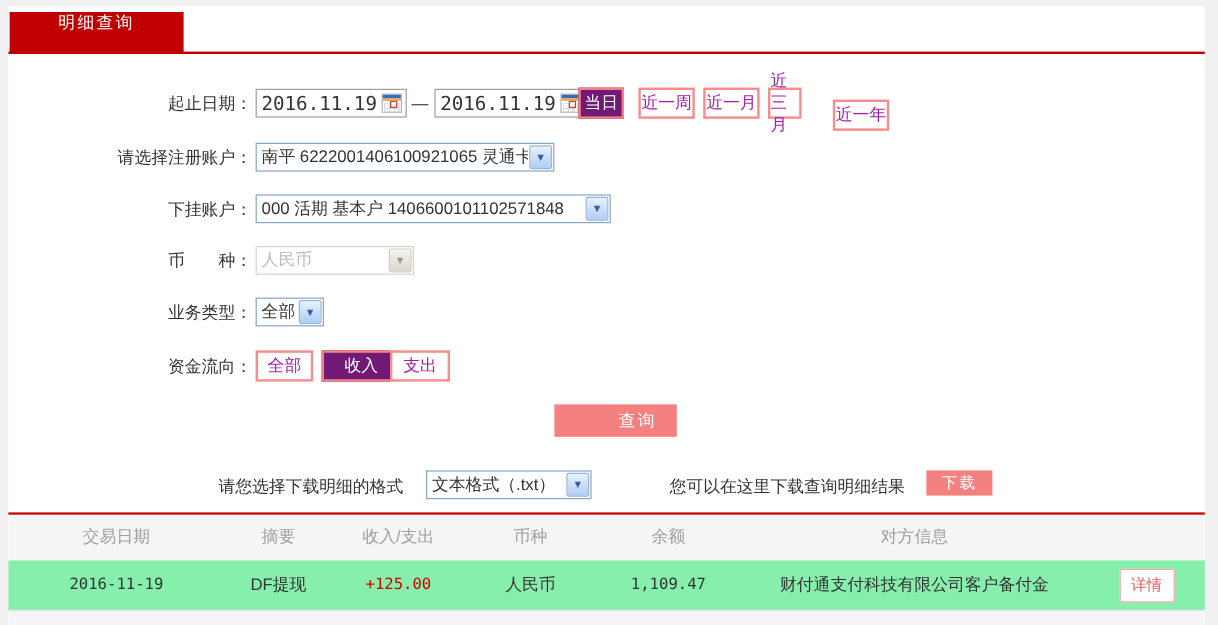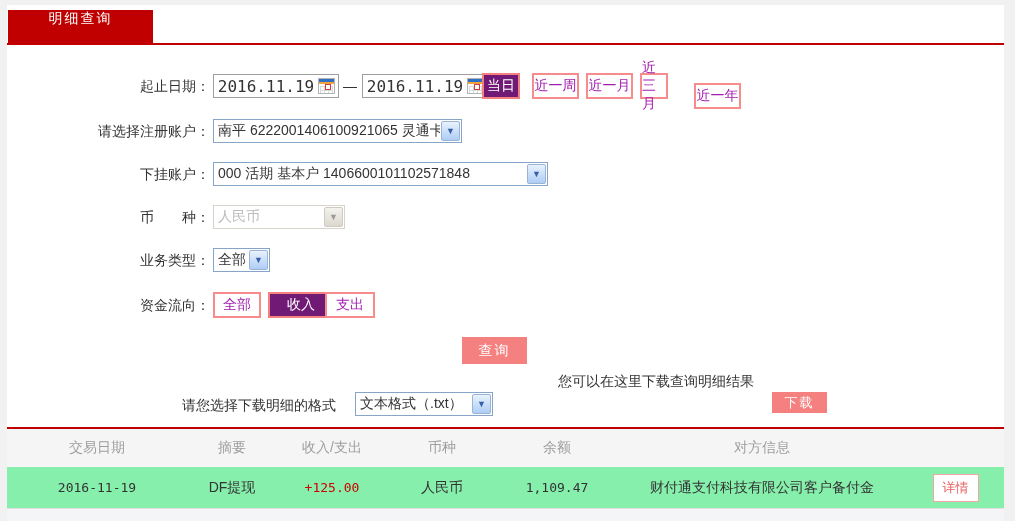--- a/index.html
+++ b/index.html
@@ -96,21 +96,21 @@
   <div class="qbtn" style="left:640px;top:73px;width:28px;">近三月</div>
   <div class="qbtn" style="left:694px;top:83px;width:47px;">近一年</div>
 
   <div class="lbl" style="top:123px;">请选择注册账户：</div>
   <div class="sel" style="left:213px;top:119px;width:249px;">
     <span class="sel-text">南平 6222001406100921065 灵通卡</span>
     <span class="sel-arrow">▼</span>
   </div>
 
   <div class="lbl" style="top:166px;">下挂账户：</div>
-  <div class="sel" style="left:213px;top:162px;width:335px;">
+  <div class="sel" style="left:213px;top:162px;width:296px;">
     <span class="sel-text">000 活期 基本户 1406600101102571848</span>
     <span class="sel-arrow">▼</span>
   </div>
 
   <div class="lbl" style="top:209px;">币　　种：</div>
   <div class="sel disabled" style="left:213px;top:205px;width:132px;">
     <span class="sel-text">人民币</span>
     <span class="sel-arrow">▼</span>
   </div>
 
@@ -118,28 +118,28 @@
   <div class="sel" style="left:213px;top:248px;width:57px;">
     <span class="sel-text">全部</span>
     <span class="sel-arrow">▼</span>
   </div>
 
   <div class="lbl" style="top:297px;">资金流向：</div>
   <div class="qbtn" style="left:213px;top:292px;width:48px;">全部</div>
   <div class="qbtn filled" style="left:268px;top:292px;width:66px;">收入</div>
   <div class="qbtn" style="left:325px;top:292px;width:50px;">支出</div>
 
-  <div class="bigbtn" style="left:462px;top:337px;width:65px;height:27px;">查询</div>
+  <div class="bigbtn" style="left:462px;top:337px;width:65px;height:27px;padding-left:37px;">查询</div>
 
   <div class="plain" style="left:182px;top:397px;">请您选择下载明细的格式</div>
   <div class="sel" style="left:355px;top:392px;width:138px;">
     <span class="sel-text">文本格式（.txt）</span>
     <span class="sel-arrow">▼</span>
   </div>
-  <div class="plain" style="left:558px;top:373px;">您可以在这里下载查询明细结果</div>
+  <div class="plain" style="left:558px;top:397px;">您可以在这里下载查询明细结果</div>
   <div class="bigbtn" style="left:772px;top:392px;width:55px;height:21px;font-size:13px;">下载</div>
 
   <div class="tbl-line"></div>
   <div class="thead">
     <div class="c1">交易日期</div>
     <div class="c2">摘要</div>
     <div class="c3">收入/支出</div>
     <div class="c4">币种</div>
     <div class="c5">余额</div>
     <div class="c6">对方信息</div>

